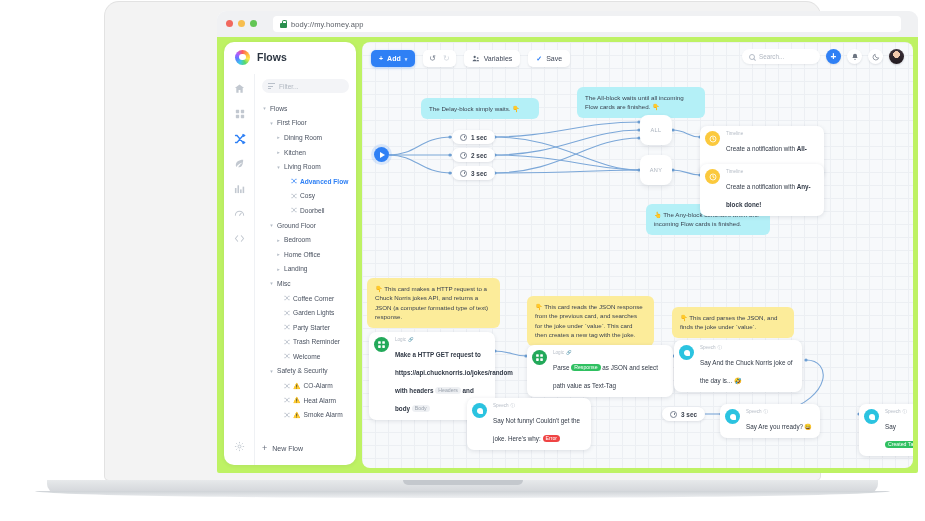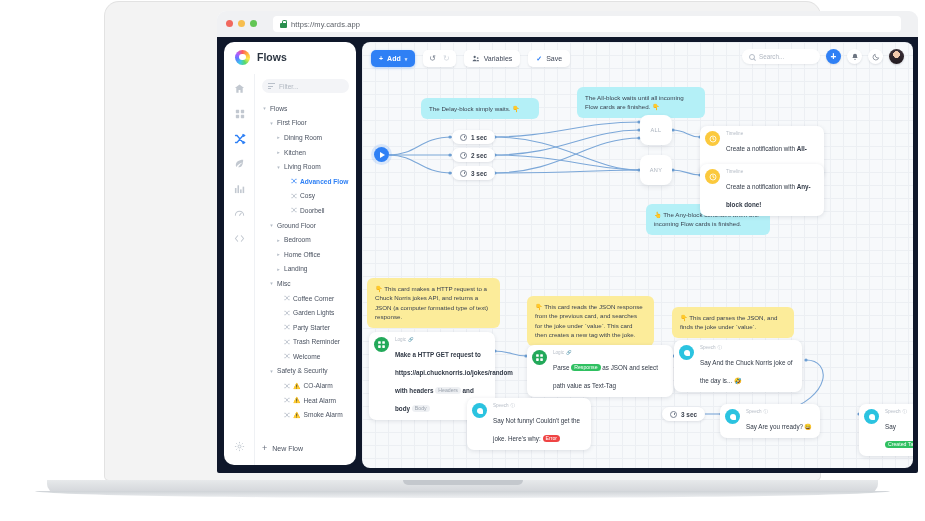--- a/index.html
+++ b/index.html
@@ -44,21 +44,21 @@
             padding-left:7px; gap:4px; }
   .lockico { width:7px; height:8px; position:relative; flex:none; }
   .lockico:before{content:""; position:absolute; left:0; bottom:0; width:7px; height:5px;
     background:#2a8f4e; border-radius:1px;}
   .lockico:after{content:""; position:absolute; left:1.6px; top:0; width:3.8px; height:4px;
     border:1.3px solid #2a8f4e; border-bottom:none; border-radius:2px 2px 0 0;}
   .urltxt { font-size:7.5px; color:#5a5f66; letter-spacing:.1px; }
 
   
   .app { position:absolute; left:0; top:26px; width:701px; height:436px;
-         background:#0f172a; }
+         background:#bef264; }
 
   
   .sidepanel { position:absolute; left:7px; top:5px; width:132px; height:423px;
     background:#ffffff; border-radius:10px; box-shadow:0 1px 4px rgba(40,50,70,.08); }
   .brand { height:30px; display:flex; align-items:center; gap:7px; padding:0 0 0 11px; }
   .logo { width:15px; height:15px; border-radius:50%;
     background:conic-gradient(#ff5b5b,#ffb13d,#ffe94a,#56d96a,#3ec8e8,#5b7dff,#b05bff,#ff5b5b);
     position:relative; flex:none; }
   .logo:after{content:""; position:absolute; left:4.3px; top:4.3px; width:6.4px; height:6.4px;
     background:#fff; border-radius:50%;}
@@ -182,21 +182,21 @@
     <div class="screen">
 
       <div class="chrome">
         <div class="dots">
           <span class="dot d1"></span>
           <span class="dot d2"></span>
           <span class="dot d3"></span>
         </div>
         <div class="urlbar">
           <span class="lockico"></span>
-          <span class="urltxt">https://my.cards.app</span>
+          <span class="urltxt">body://my.homey.app</span>
         </div>
       </div>
 
       <div class="app">
 
         <div class="sidepanel">
           <div class="brand">
             <span class="logo"></span>
             <span class="brandname">Flows</span>
           </div>

